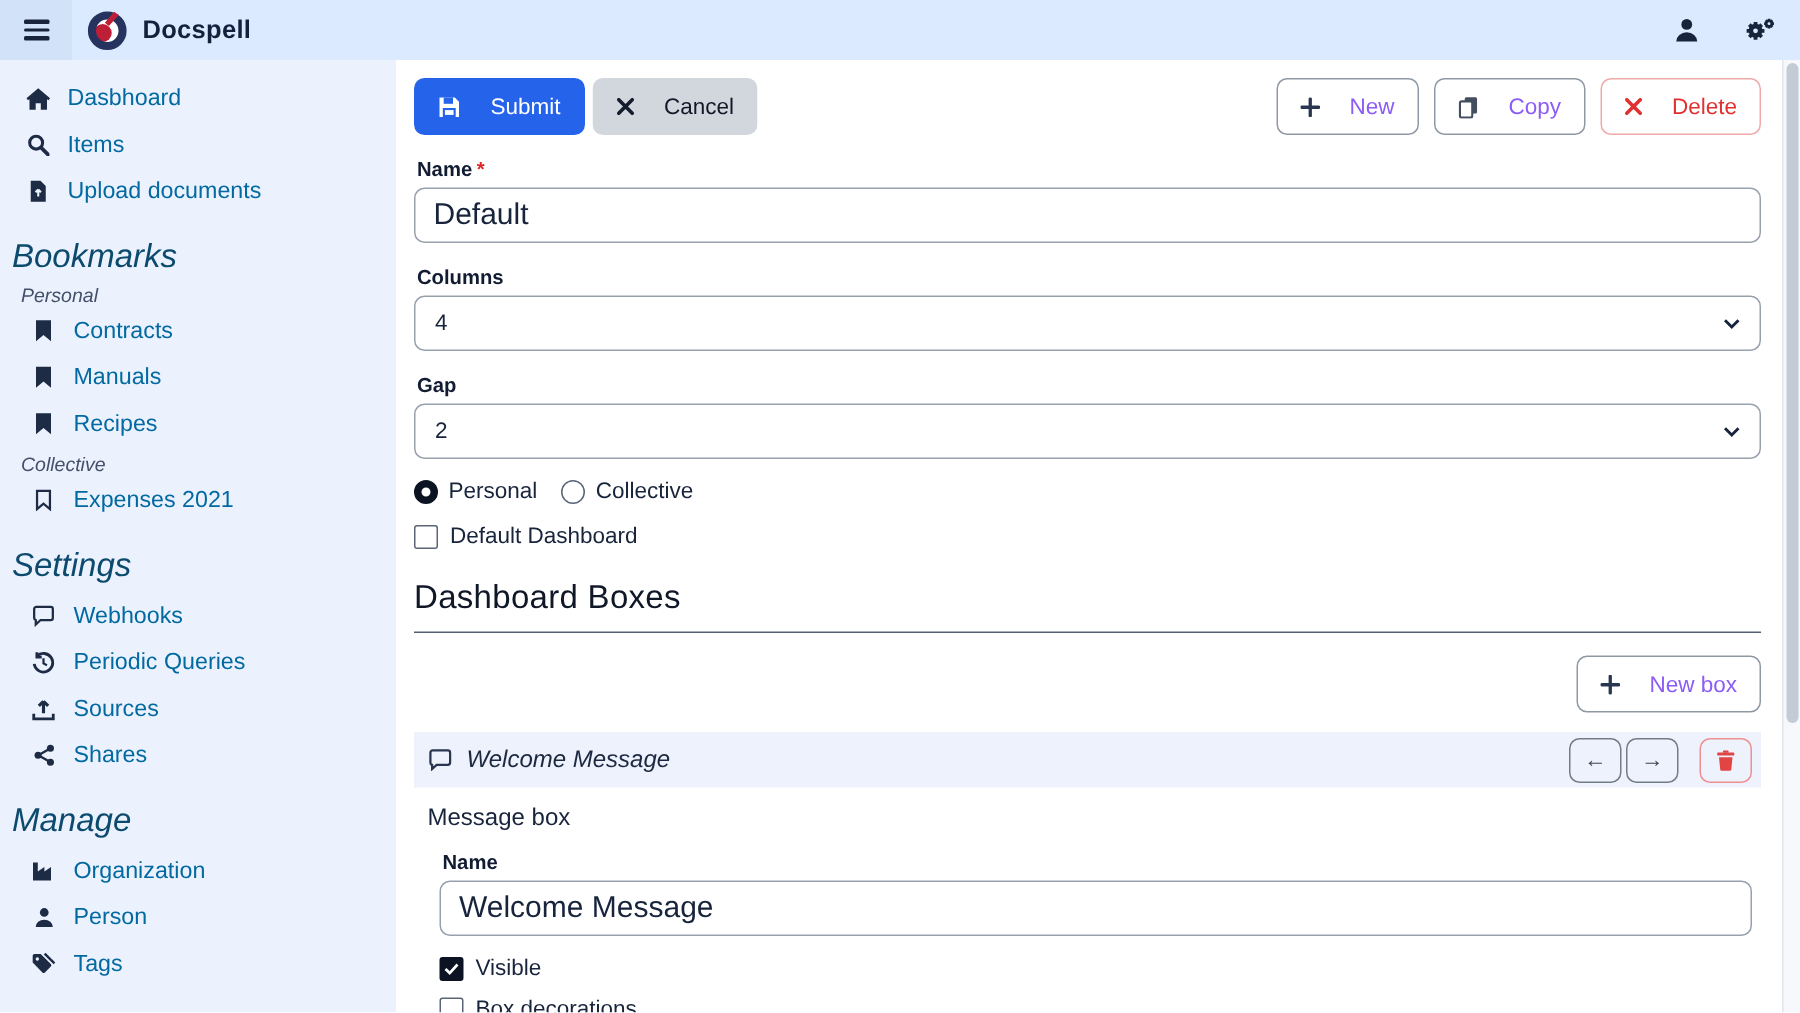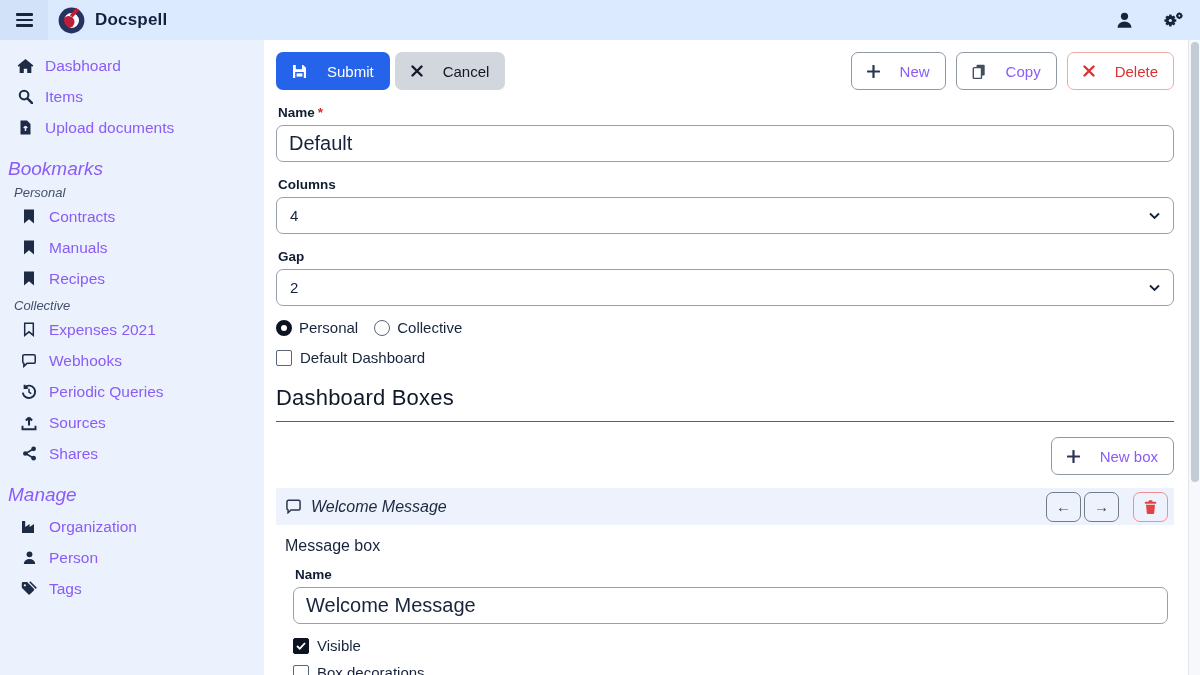--- a/index.html
+++ b/index.html
@@ -11,24 +11,24 @@
   .topbar-left { width:48px; height:40px; background:#d2e2f9; display:flex; align-items:center; justify-content:center; cursor:pointer; }
   .hamburger { display:flex; flex-direction:column; gap:3px; }
   .hamburger span { display:block; width:17px; height:2.4px; background:#18243c; border-radius:1px; }
   .brand { display:flex; align-items:center; gap:10px; margin-left:10px; }
   .brand-title { font-weight:700; font-size:17px; color:#14213d; letter-spacing:.2px; }
   .topbar-right { margin-left:auto; display:flex; align-items:center; gap:28px; margin-right:16px; }
   .topbar-right .icbtn { cursor:pointer; display:flex; align-items:center; }
 
   
   .sidebar { position:absolute; top:40px; left:0; width:264px; height:635px; background:#ebf2fe; padding-top:10px; overflow:hidden; }
-  .sd-item { display:flex; align-items:center; gap:11px; padding:6.5px 8px; margin-left:8px; font-size:15.5px; color:#8b5cf6; cursor:pointer; white-space:nowrap;text-align:center; }
+  .sd-item { display:flex; align-items:center; gap:11px; padding:6.5px 8px; margin-left:8px; font-size:15.5px; color:#0369a1; cursor:pointer; white-space:nowrap;text-align:center; }
   .sd-item.bm { margin-left:12px; }
   .sd-icon { width:18px; display:flex; justify-content:center; align-items:center; flex:none; }
-  .sd-section { font-style:italic; font-size:19px; color:#8b5cf6; margin:15px 0 5px 8px; }
+  .sd-section { font-style:italic; font-size:22px; color:#0c4a6e; margin:15px 0 5px 8px; }
   .sd-sub { font-style:italic; font-size:13px; color:#44506a; margin:4px 0 1px 14px; }
 
   
   .scrollbar { position:absolute; top:40px; right:0; width:12px; height:635px; background:#f6f8fb; border-left:1px solid #e1e6ec; }
   .scroll-thumb { position:absolute; top:2px; left:2px; width:8px; height:440px; background:#c3cbd6; border-radius:4px; cursor:pointer; }
 
   
   .main { position:absolute; top:40px; left:264px; width:924px; height:635px; background:#fff; padding:12px 14px 0 12px; overflow:hidden; }
 
   .actions-row { display:flex; align-items:center; }
@@ -175,20 +175,21 @@
   <div class="sd-sub">Collective</div>
   <div class="sd-item bm">
     <span class="sd-icon">
       <svg width="12" height="15" viewBox="0 0 12 15">
           <path d="M1.7 1.2 h8.6 v12.2 l-4.3 -3.6 -4.3 3.6 z" fill="none" stroke="#1e2b45" stroke-width="1.5"></path>
         </svg>
     </span>
     <span>Expenses 2021</span>
   </div>
 
+  <div class="sd-section">Settings</div>
   <div class="sd-item bm">
     <span class="sd-icon">
       <svg width="16" height="15" viewBox="0 0 18 16">
           <path d="M2 3 a1.6 1.6 0 0 1 1.6 -1.6 h10.8 a1.6 1.6 0 0 1 1.6 1.6 v6.6 a1.6 1.6 0 0 1 -1.6 1.6 h-7.6 l-3.6 3.4 v-3.4 a1.6 1.6 0 0 1 -1.2 -1.6 z" fill="none" stroke="#1e2b45" stroke-width="1.7"></path>
         </svg>
     </span>
     <span>Webhooks</span>
   </div>
   <div class="sd-item bm">
     <span class="sd-icon">

